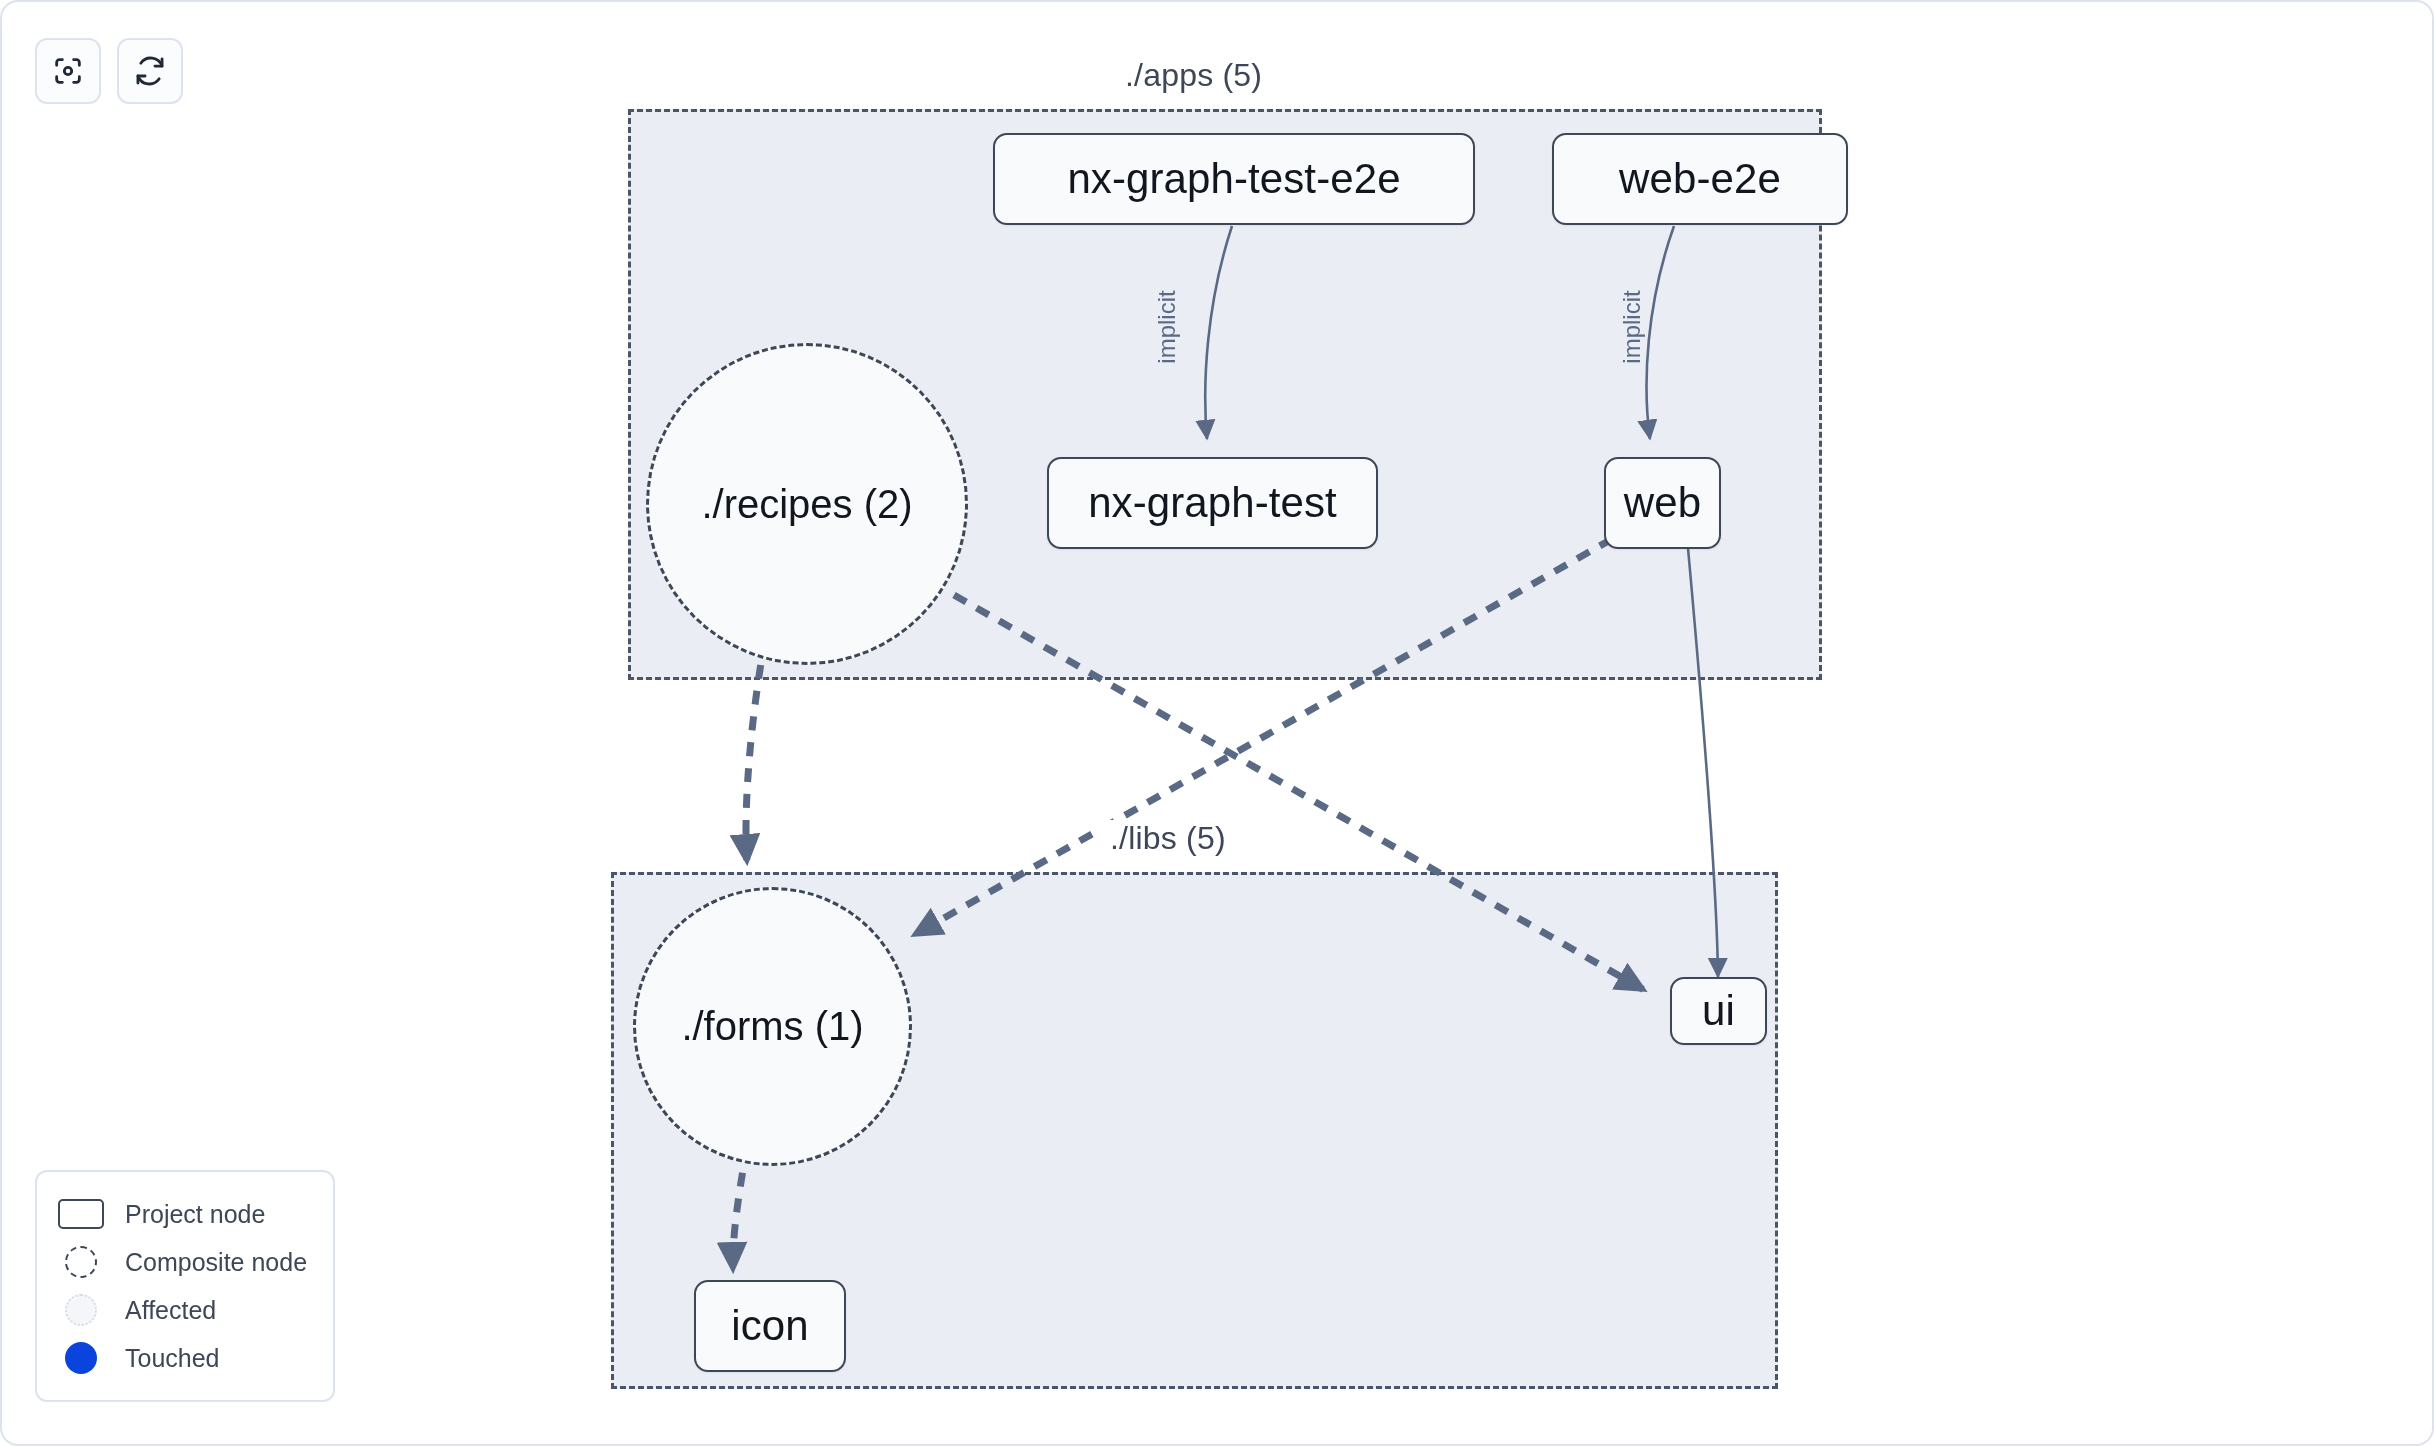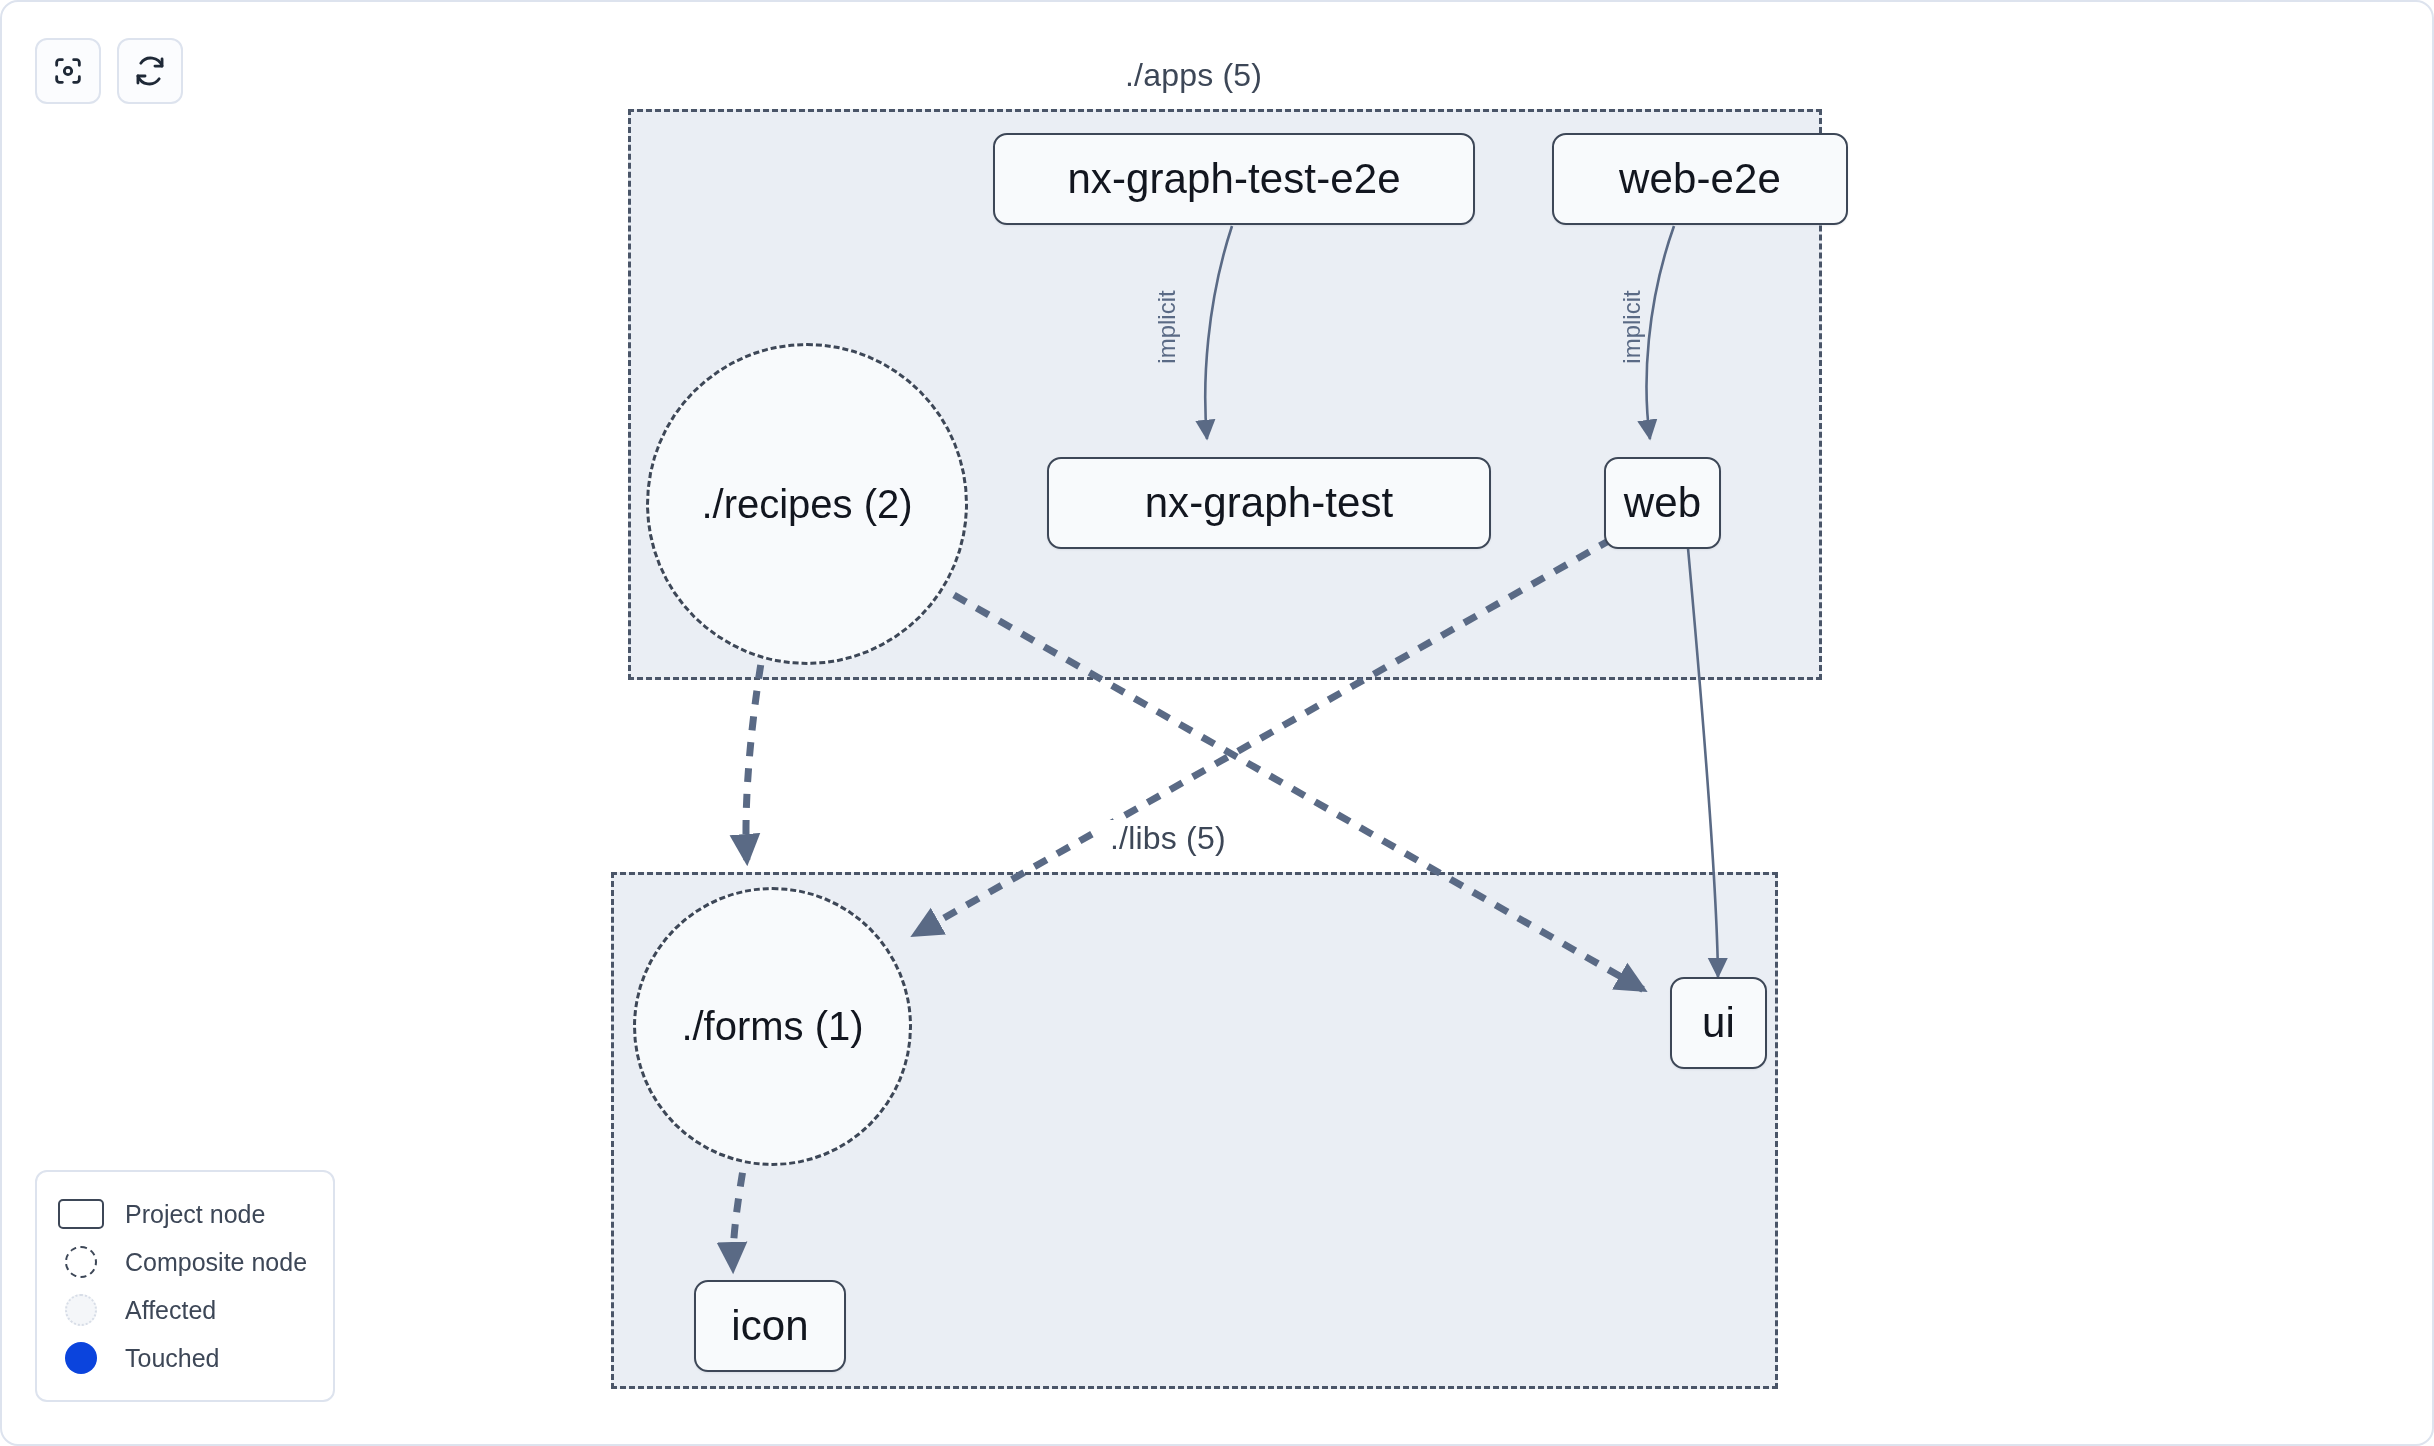--- a/index.html
+++ b/index.html
@@ -239,37 +239,37 @@
     <div class="edge-label" style="left:1630px; top:325px; transform: translate(-50%,-50%) rotate(-90deg);">implicit</div>
 
     <div class="node-rect" style="left:991px; top:131px; width:482px; height:92px;">
       <span class="node-label">nx-graph-test-e2e</span>
     </div>
 
     <div class="node-rect" style="left:1550px; top:131px; width:296px; height:92px;">
       <span class="node-label">web-e2e</span>
     </div>
 
-    <div class="node-rect" style="left:1045px; top:455px; width:444px; height:92px;">
+    <div class="node-rect" style="left:1045px; top:455px; width:331px; height:92px;">
       <span class="node-label">nx-graph-test</span>
     </div>
 
     <div class="node-rect" style="left:1602px; top:455px; width:117px; height:92px;">
       <span class="node-label">web</span>
     </div>
 
     <div class="node-circle" style="left:644px; top:341px; width:322px; height:322px;">
       <span class="node-label">./recipes (2)</span>
     </div>
 
     <div class="node-circle" style="left:631px; top:885px; width:279px; height:279px;">
       <span class="node-label">./forms (1)</span>
     </div>
 
-    <div class="node-rect" style="left:1668px; top:975px; width:97px; height:92px;">
+    <div class="node-rect" style="left:1668px; top:975px; width:97px; height:68px;">
       <span class="node-label">ui</span>
     </div>
 
     <div class="node-rect" style="left:692px; top:1278px; width:152px; height:92px;">
       <span class="node-label">icon</span>
     </div>
   </div>
 
   <div id="legend">
     <div class="legend-row">

